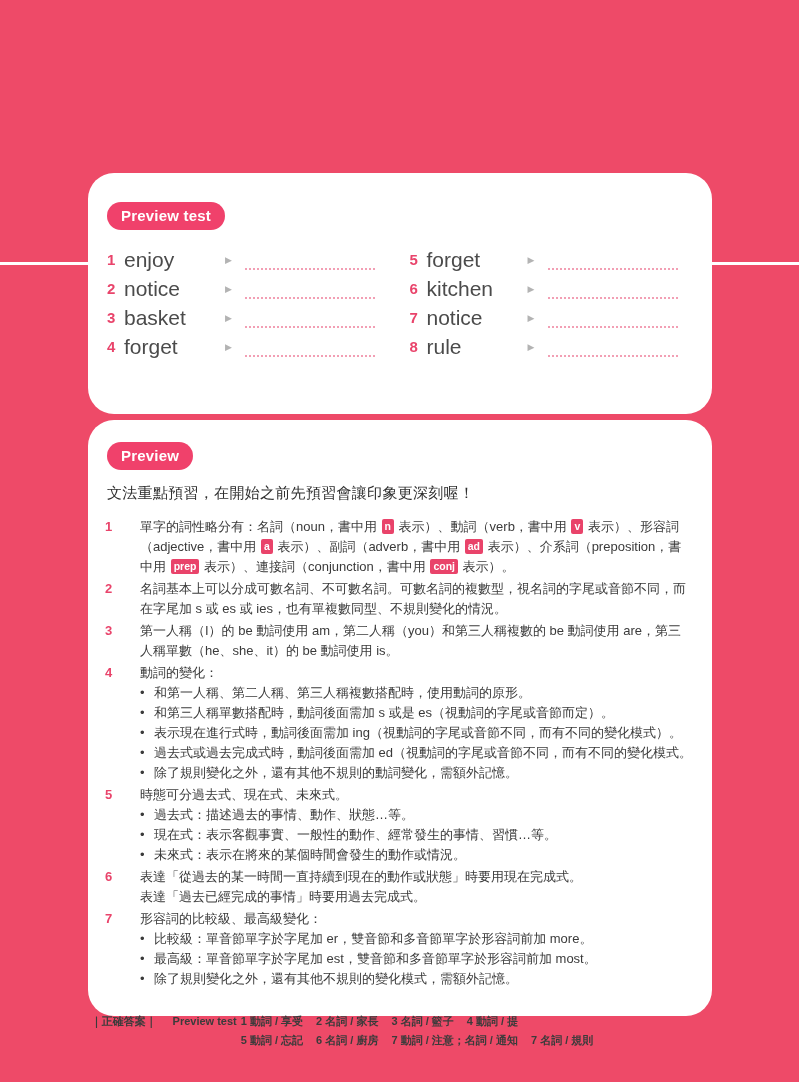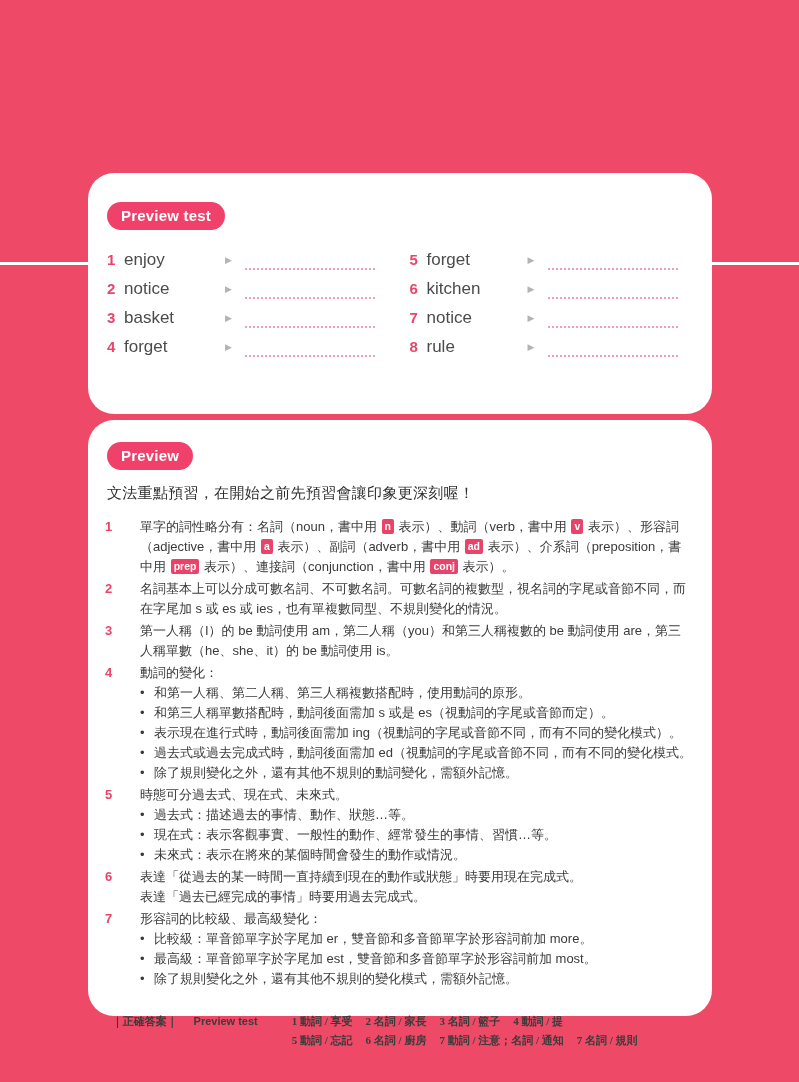--- a/index.html
+++ b/index.html
@@ -61,21 +61,21 @@
   }
   .w-num{
     width:17px;
     color:var(--num);
     font-weight:bold;
     font-size:15px;
     flex-shrink:0;
   }
   .w-word{
     width:101px;
-    font-size:17px;
+    font-size:21px;
     color:var(--word);
     flex-shrink:0;
   }
   .w-arrow{
     width:20px;
     color:#b3b3b3;
     font-size:9px;
     flex-shrink:0;
   }
   .w-line{
@@ -119,32 +119,32 @@
   .bdot{
     width:14px;
     flex-shrink:0;
     text-align:left;
     color:var(--text);
   }
   .btext{flex:1;}
   
   .answer-footer{
     position:absolute;
-    left:112px;
+    left:91px;
     top:1012px;
     display:flex;
     align-items:flex-start;
     color:var(--footer);
     font-size:11px;
     font-weight:bold;
     line-height:19px;
     white-space:nowrap;
   }
   .f-test{margin-left:16px;}
-  .f-lines{margin-left:34px;font-family:Liberation Serif, serif;}
+  .f-lines{margin-left:4px;}
   .f-item{margin-right:13px;}
 </style>
 </head>
 <body>
 
 <div class="page">
 
   <div class="margin-rule"></div>
 
   <section class="card card1">

